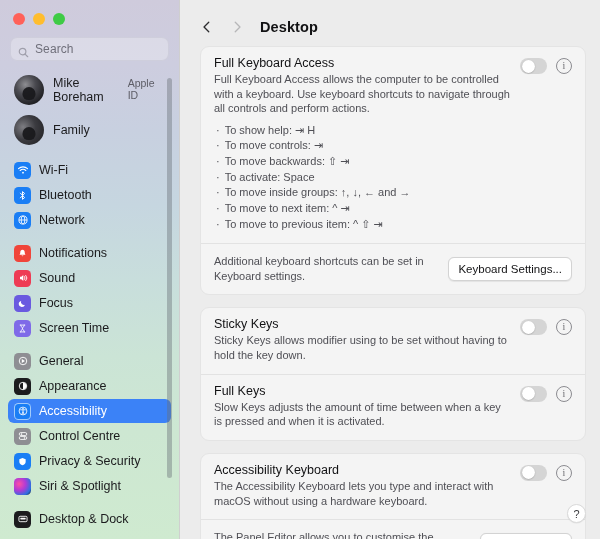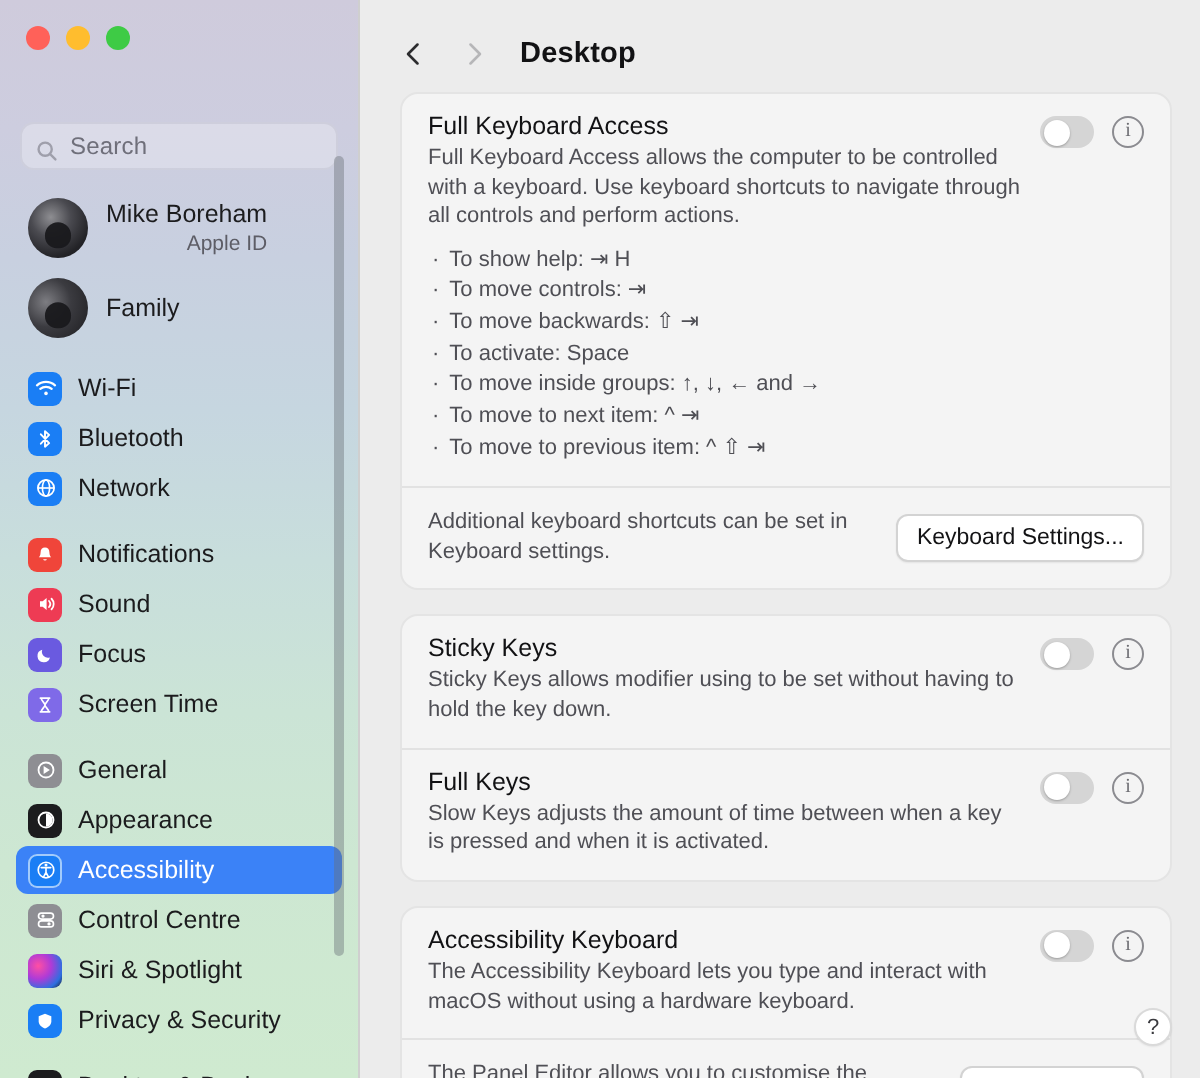--- a/index.html
+++ b/index.html
@@ -28,21 +28,21 @@
   .light { width: 12px; height: 12px; border-radius: 50%; }
   .light.red { background: #ff6159; }
   .light.yellow { background: #ffbd2e; }
   .light.green { background: #3ecb45; }
 
   .search-wrap { padding: 12px 10px 0 10px; }
   .search {
     height: 24px; border-radius: 7px;
     background: rgba(255,255,255,0.28);
     border: 1px solid rgba(140,140,160,0.16);
-    display: flex; align-items: center; gap: 6px; padding: 0 7px; margin-top: 24px;
+    display: flex; align-items: center; gap: 6px; padding: 0 7px;
   }
   .search-icon { width: 11px; height: 11px; flex: 0 0 11px; opacity: .55; }
   .search-text { font-size: 12px; color: #6f6f7a; letter-spacing: .1px; }
 
   .slist { padding: 10px 8px 0 8px; height: 470px; overflow: hidden; }
 
   .account {
     display: flex; align-items: center; gap: 9px;
     padding: 4px 6px; border-radius: 7px; margin-bottom: 2px;
   }
@@ -53,23 +53,23 @@
   }
   .avatar::after {
     content:''; position:absolute; left:50%; top:54%;
     width:13px; height:13px; transform:translate(-50%,-30%);
     border-radius:50% 50% 45% 45%;
     background: rgba(25,25,28,0.95);
   }
   .avatar.family {
     background: radial-gradient(circle at 30% 40%, #7d7d82 0%, #3b3b40 45%, #1d1d20 100%);
   }
-  .acct-text { display: flex; flex-direction: column; line-height: 1.15; }
+  .acct-text { display: flex; flex-direction: row; line-height: 1.15; }
   .acct-name { font-size: 12.5px; color: #1c1c1e; }
-  .acct-sub { font-size: 10.5px; color: #5d5d66; margin-top: 1px; text-align: right; }
+  .acct-sub { font-size: 10.5px; color: #5d5d66; margin-top: 1px; }
   .fam-name { font-size: 12.5px; color: #1c1c1e; }
 
   .group { margin-top: 9px; }
   .row {
     display: flex; align-items: center; gap: 8px;
     height: 24px; padding: 0 6px; border-radius: 6px; margin-bottom: 1px;
   }
   .row.selected { background: #3b82f7; text-align: right; }
   .row.selected .row-label { color: #fff; }
   .row-label { font-size: 12.5px; color: #1b1b1d; white-space: nowrap; }
@@ -301,30 +301,30 @@
             <svg viewBox="0 0 16 16" width="12" height="12">
               <rect x="3" y="3.4" width="10" height="4" rx="2" fill="none" stroke="#fff" stroke-width="1.1"></rect>
               <circle cx="6" cy="5.4" r="1.1" fill="#fff"></circle>
               <rect x="3" y="8.6" width="10" height="4" rx="2" fill="none" stroke="#fff" stroke-width="1.1"></rect>
               <circle cx="10" cy="10.6" r="1.1" fill="#fff"></circle>
             </svg>
           </span>
           <span class="row-label">Control Centre</span>
         </div>
         <div class="row">
-          <span class="ic" style="background:radial-gradient(circle at 30% 35%, #ff4fa3 0%, #b03bd6 40%, #2d6fe0 75%, #1b1b2a 100%)"></span>
-          <span class="row-label">Siri &amp; Spotlight</span>
-        </div>
-        <div class="row">
           <span class="ic" style="background:#1a7ef5">
             <svg viewBox="0 0 16 16" width="11" height="11">
               <path d="M8 2.8 12.6 4.6v3.6c0 2.6-2 4.4-4.6 5.2-2.6-.8-4.6-2.6-4.6-5.2V4.6z" fill="#fff"></path>
             </svg>
           </span>
           <span class="row-label">Privacy &amp; Security</span>
+        </div>
+        <div class="row">
+          <span class="ic" style="background:radial-gradient(circle at 30% 35%, #ff4fa3 0%, #b03bd6 40%, #2d6fe0 75%, #1b1b2a 100%)"></span>
+          <span class="row-label">Siri &amp; Spotlight</span>
         </div>
       </div>
 
       <div class="group">
         <div class="row">
           <span class="ic" style="background:#1c1c1e">
             <svg viewBox="0 0 16 16" width="12" height="12">
               <rect x="2.6" y="4.4" width="10.8" height="7.2" rx="1.6" fill="none" stroke="#fff" stroke-width="1.2"></rect>
               <rect x="4.4" y="6.4" width="7.2" height="2.2" rx="0.8" fill="#fff"></rect>
             </svg>

